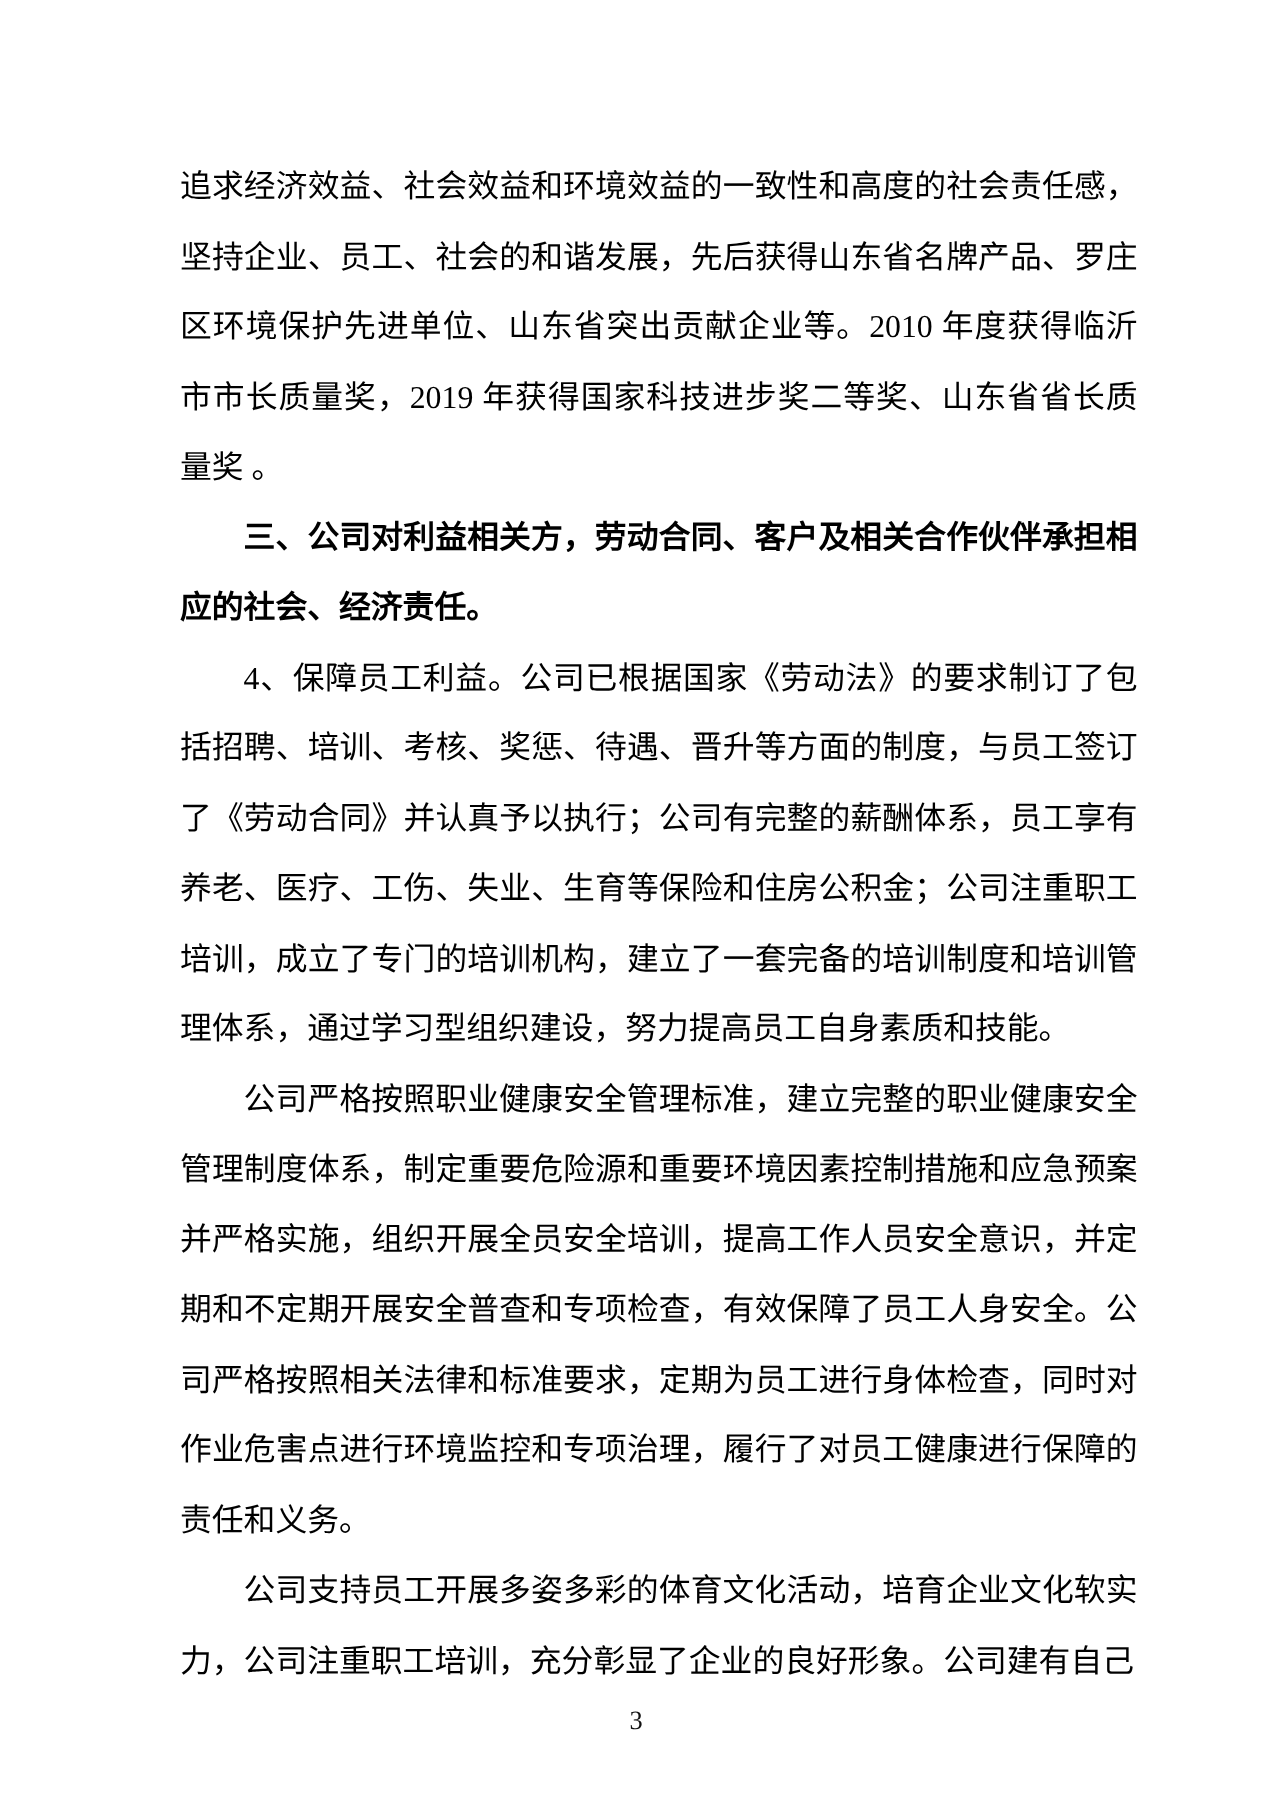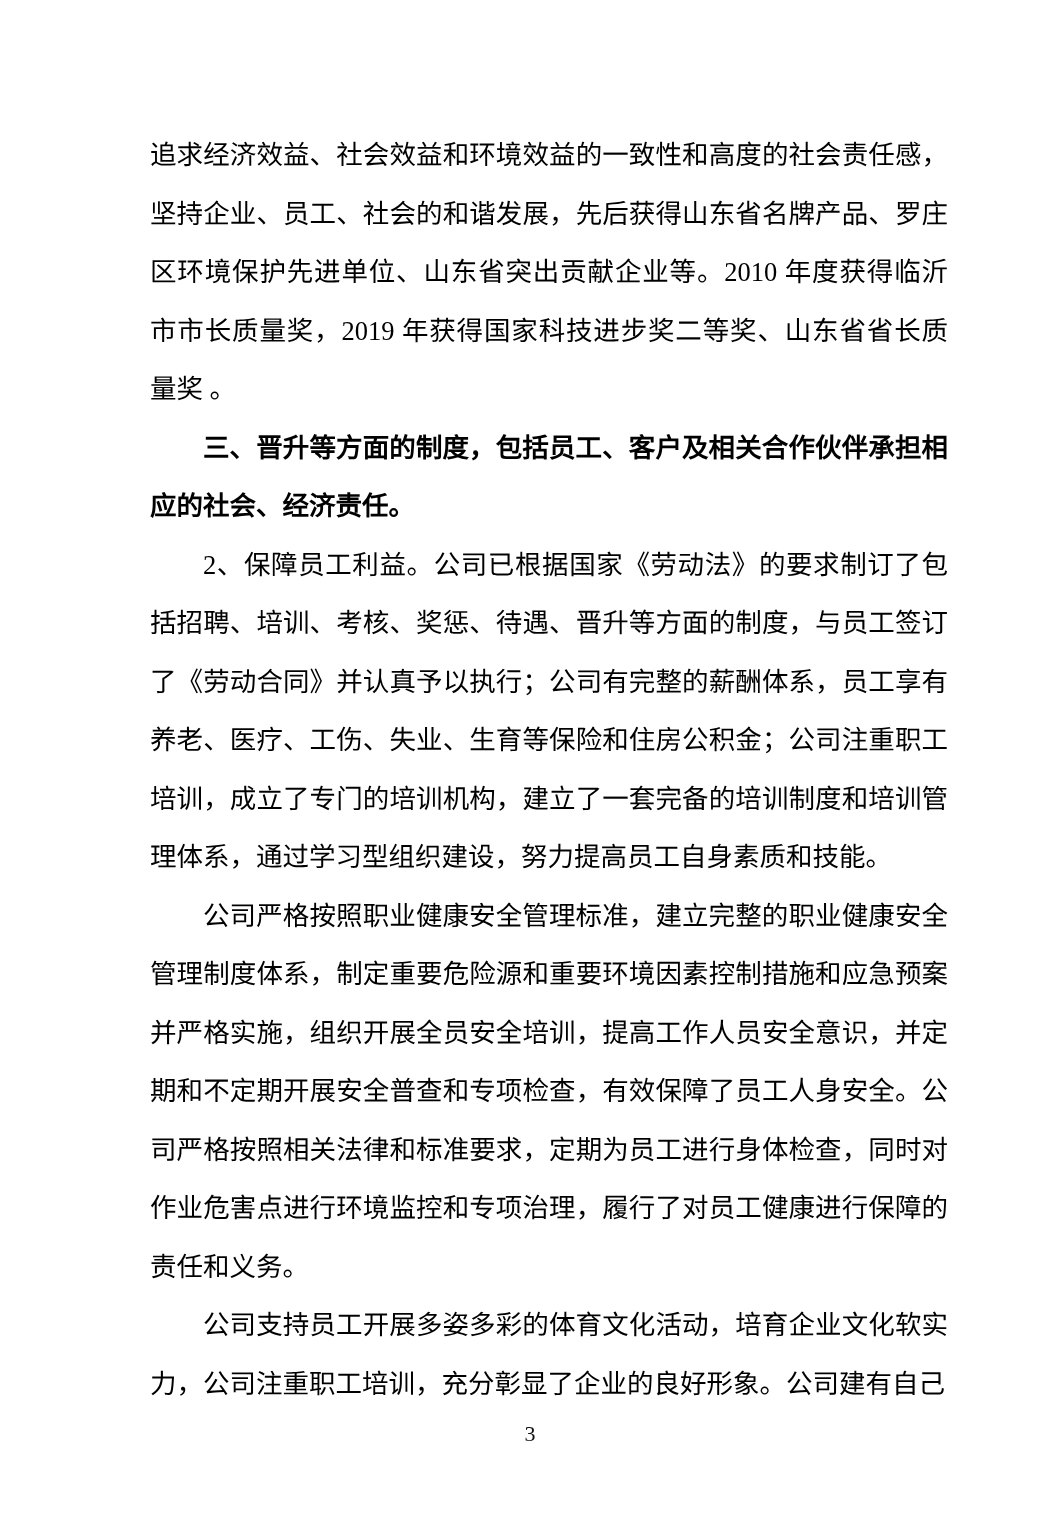--- a/index.html
+++ b/index.html
@@ -57,23 +57,23 @@
   }
 </style>
 </head>
 <body>
 
 <div class="page">
 
   <div class="content">
     <p>追求经济效益、社会效益和环境效益的一致性和高度的社会责任感，坚持企业、员工、社会的和谐发展，先后获得山东省名牌产品、罗庄区环境保护先进单位、山东省突出贡献企业等。2010 年度获得临沂市市长质量奖，2019 年获得国家科技进步奖二等奖、山东省省长质量奖 。</p>
 
-    <p class="indent heading">三、晋升等方面的制度，包括员工、客户及相关合作伙伴承担相应的社会、经济责任。</p>
+    <p class="indent heading">三、公司对利益相关方，劳动合同、客户及相关合作伙伴承担相应的社会、经济责任。</p>
 
-    <p class="indent">2、保障员工利益。公司已根据国家《劳动法》的要求制订了包括招聘、培训、考核、奖惩、待遇、晋升等方面的制度，与员工签订了《劳动合同》并认真予以执行；公司有完整的薪酬体系，员工享有养老、医疗、工伤、失业、生育等保险和住房公积金；公司注重职工培训，成立了专门的培训机构，建立了一套完备的培训制度和培训管理体系，通过学习型组织建设，努力提高员工自身素质和技能。</p>
+    <p class="indent">4、保障员工利益。公司已根据国家《劳动法》的要求制订了包括招聘、培训、考核、奖惩、待遇、晋升等方面的制度，与员工签订了《劳动合同》并认真予以执行；公司有完整的薪酬体系，员工享有养老、医疗、工伤、失业、生育等保险和住房公积金；公司注重职工培训，成立了专门的培训机构，建立了一套完备的培训制度和培训管理体系，通过学习型组织建设，努力提高员工自身素质和技能。</p>
 
     <p class="indent">公司严格按照职业健康安全管理标准，建立完整的职业健康安全管理制度体系，制定重要危险源和重要环境因素控制措施和应急预案并严格实施，组织开展全员安全培训，提高工作人员安全意识，并定期和不定期开展安全普查和专项检查，有效保障了员工人身安全。公司严格按照相关法律和标准要求，定期为员工进行身体检查，同时对作业危害点进行环境监控和专项治理，履行了对员工健康进行保障的责任和义务。</p>
 
     <p class="indent">公司支持员工开展多姿多彩的体育文化活动，培育企业文化软实力，公司注重职工培训，充分彰显了企业的良好形象。公司建有自己</p>
   </div>
 
   <div class="page-number">3</div>
 
 </div>
 

